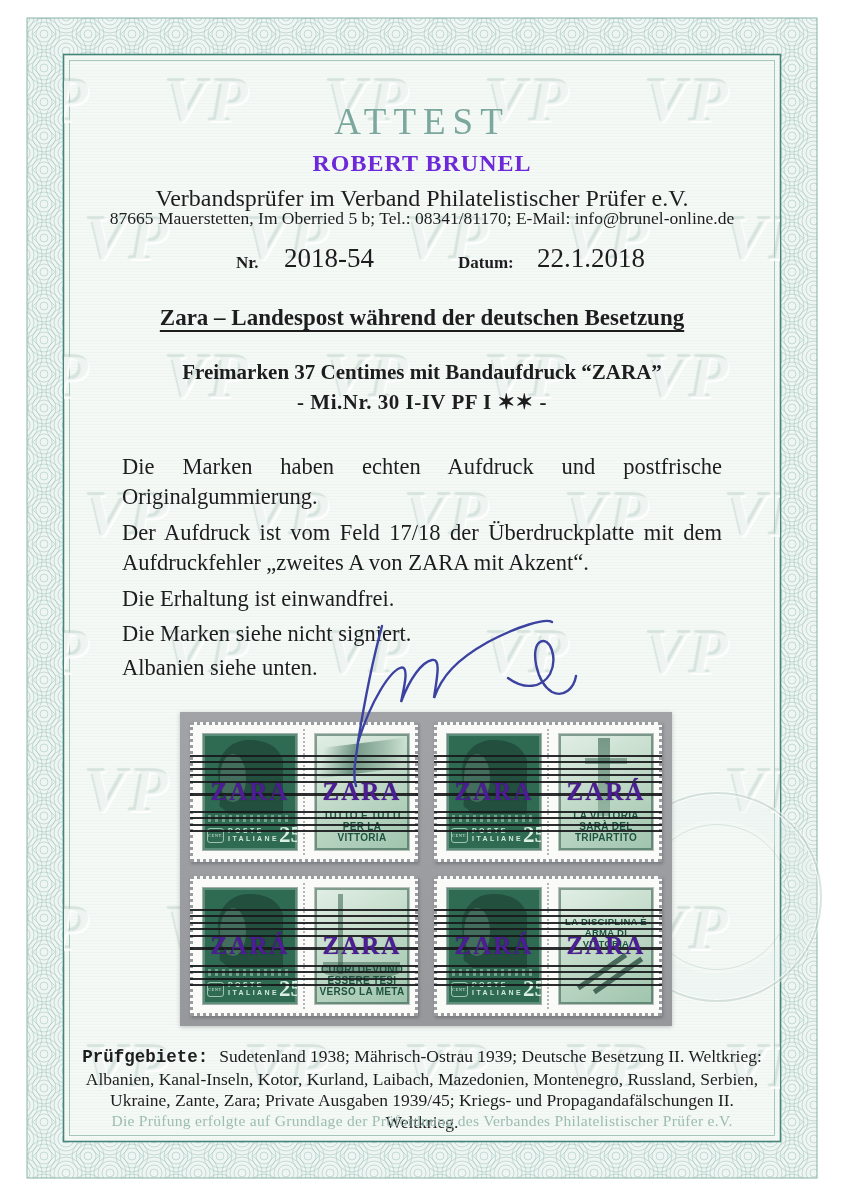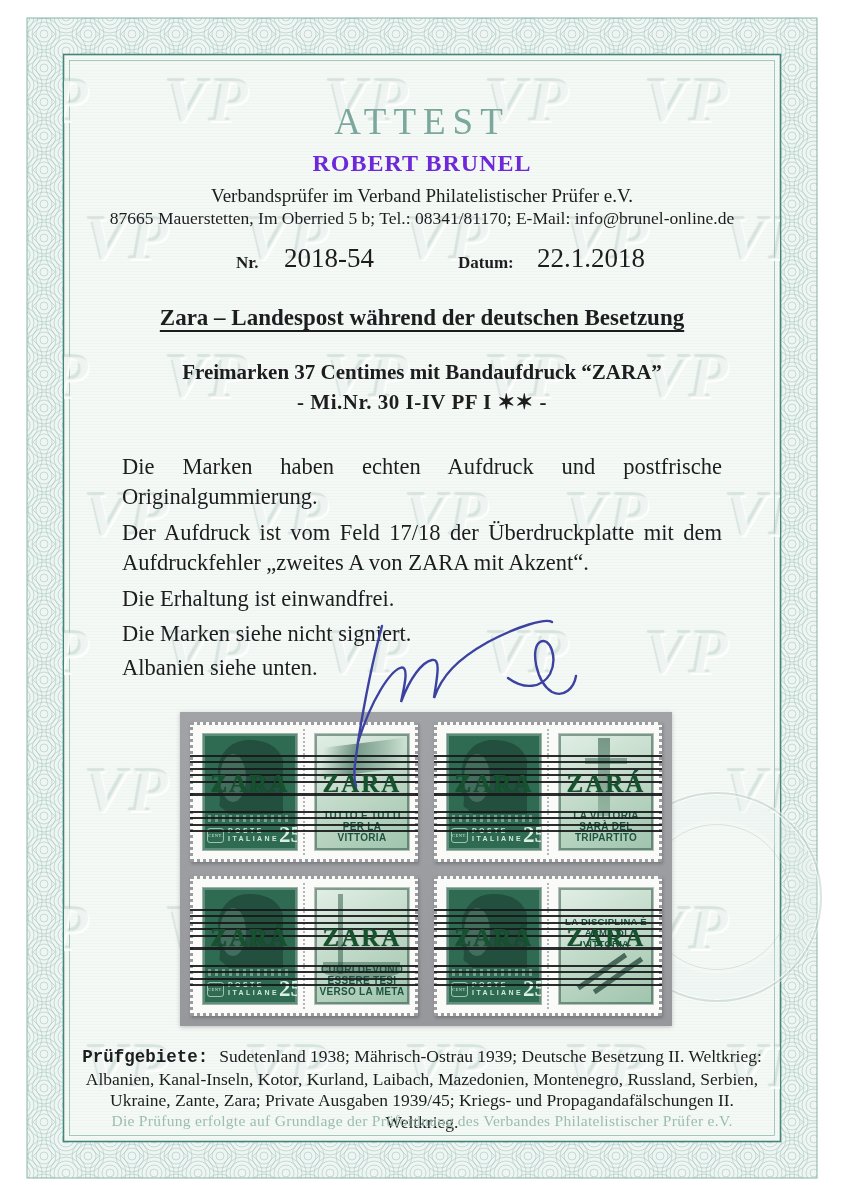--- a/index.html
+++ b/index.html
@@ -14,21 +14,21 @@
   .wm-layer{position:absolute;left:64px;top:55px;width:716px;height:1086px;overflow:hidden;z-index:1;pointer-events:none;}
   .wm-layer span{position:absolute;font-family:"Liberation Serif",serif;font-style:italic;font-weight:bold;
     font-size:64px;letter-spacing:2px;color:rgba(213,228,221,.28);
     text-shadow:1.5px 1.5px 1px rgba(255,255,255,.85),-1px -1px 1px rgba(150,178,166,.28);}
 
   .content{position:absolute;inset:0;z-index:4;padding-left:47px;}
   .cline{position:absolute;left:80px;width:684px;text-align:center;}
 
   .title{top:100px;font-size:37px;letter-spacing:7px;color:#7ba79d;}
   .name{top:150px;font-size:24px;font-weight:bold;letter-spacing:1px;color:#6d28d9;}
-  .role{top:185px;font-size:19px;}
+  .role{top:185px;font-size:24px;}
   .contact{top:208px;font-size:17.5px;}
 
   .meta-label{position:absolute;font-size:17px;font-weight:bold;}
   .meta-value{position:absolute;font-size:27px;}
   .nr-label{left:236px;top:253px;}
   .nr-value{left:284px;top:243px;}
   .dt-label{left:458px;top:253px;}
   .dt-value{left:537px;top:243px;}
 
   .heading{top:305px;font-size:23px;font-weight:bold;
@@ -89,22 +89,22 @@
     color:#1d5340;letter-spacing:.3px;}
   .pp4 .caption{bottom:auto;top:28px;font-size:9.5px;}
 
   
   .op{position:absolute;inset:0;z-index:5;pointer-events:none;}
   .bars-top{position:absolute;left:-3px;right:-3px;top:30px;height:28px;
     background:repeating-linear-gradient(to bottom,rgba(23,23,26,.9) 0 2px,transparent 2px 6.4px);}
   .bar-mid{position:absolute;left:-3px;right:-3px;top:68px;height:2.5px;background:rgba(23,23,26,.9);}
   .bars-bottom{position:absolute;left:-3px;right:-3px;top:86px;height:26px;
     background:repeating-linear-gradient(to bottom,rgba(23,23,26,.9) 0 2px,transparent 2px 6.4px);}
-  .zara{position:absolute;top:45px;width:94px;text-align:center;font-size:25px;font-weight:bold;
-    letter-spacing:2px;color:#14532d;text-shadow:0 0 1px rgba(25,25,30,.6);}
+  .zara{position:absolute;top:53px;width:94px;text-align:center;font-size:25px;font-weight:bold;
+    letter-spacing:2px;color:#4c1d95;text-shadow:0 0 1px rgba(25,25,30,.6);}
   .zl{left:10px;}.zr{left:122px;}
 
   .footer-areas{position:absolute;left:76px;width:692px;top:1046px;font-size:17.5px;line-height:21.5px;text-align:center;}
   .footer-areas b{margin-right:11px;font-family:Liberation Mono, monospace;}
   .footer-note{top:1112px;font-size:15.5px;color:#9cbcb2;letter-spacing:.3px;}
 </style>
 </head>
 <body>
 
 <div class="page">

